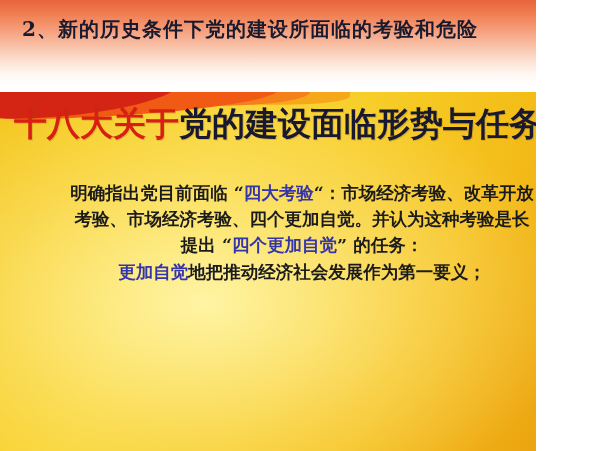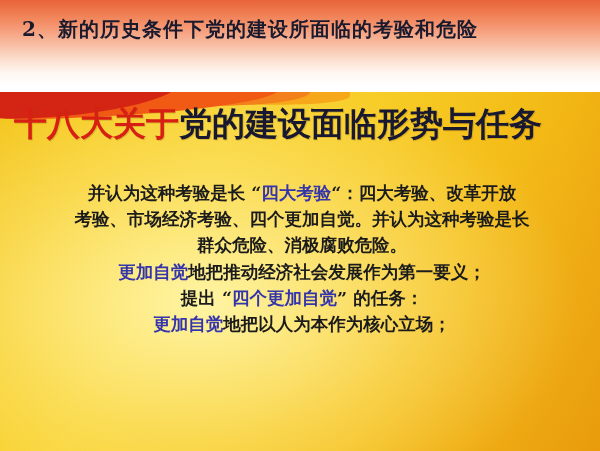--- a/index.html
+++ b/index.html
@@ -5,21 +5,21 @@
   html, body {
     margin: 0;
     padding: 0;
     background: #ffffff;
   }
   body {
     font-family: "DejaVu Sans", sans-serif;
   }
   .slide {
     position: relative;
-    width: 600px;
+    width: 536px;
     height: 451px;
     overflow: hidden;
     background: #ffffff;
   }
 
   
   .top-banner {
     position: absolute;
     left: 0;
     top: 0;
@@ -162,22 +162,20 @@
     <div class="swoosh-amber"></div>
     <div class="swoosh-orange-b"></div>
     <div class="swoosh-orange-a"></div>
     <div class="swoosh-red"></div>
 
     <div class="panel-title">
       <span class="title-red">十八大关于</span><span class="title-dark">党的建设面临形势与任务</span>
     </div>
 
     <div class="body-text">
-        <p id="line-1"><span>并认为这种考验是长 “</span><span class="hl-blue">四大考验</span><span>“：四大考验、改革开放</span></p>
+        <p id="line-1"><span>明确指出党目前面临 “</span><span class="hl-blue">四大考验</span><span>“：市场经济考验、改革开放</span></p>
         <p id="line-2"><span>考验、市场经济考验、四个更加自觉。并认为这种考验是长</span></p>
-        <p id="line-5"><span>群众危险、消极腐败危险。</span></p>
+        <p id="line-6"><span>提出 “</span><span class="hl-blue">四个更加自觉</span><span>” 的任务：</span></p>
         <p id="line-7"><span class="hl-blue">更加自觉</span><span>地把推动经济社会发展作为第一要义；</span></p>
-        <p id="line-6"><span>提出 “</span><span class="hl-blue">四个更加自觉</span><span>” 的任务：</span></p>
-        <p id="line-8"><span class="hl-blue">更加自觉</span><span>地把以人为本作为核心立场；</span></p>
       </div>
 
   </div>
 </div>
 
 </body></html>

